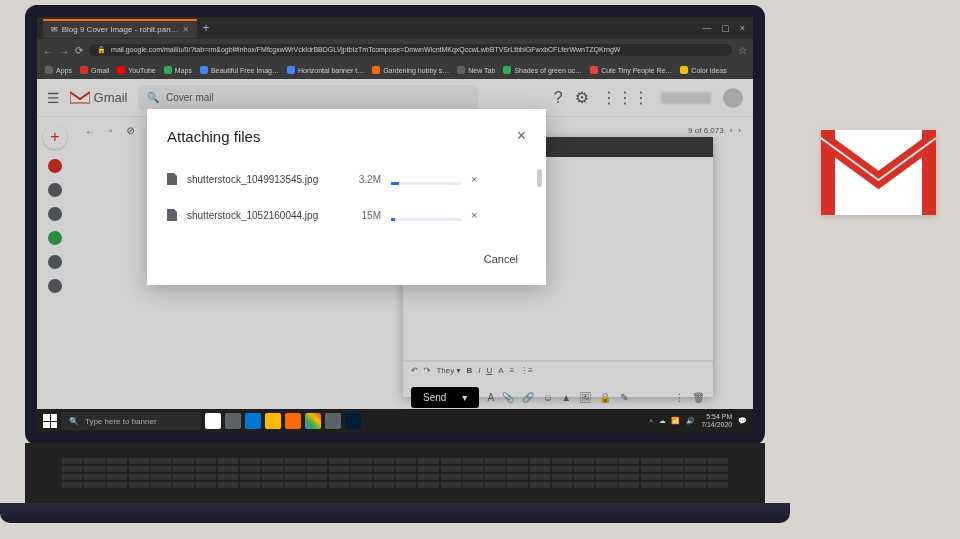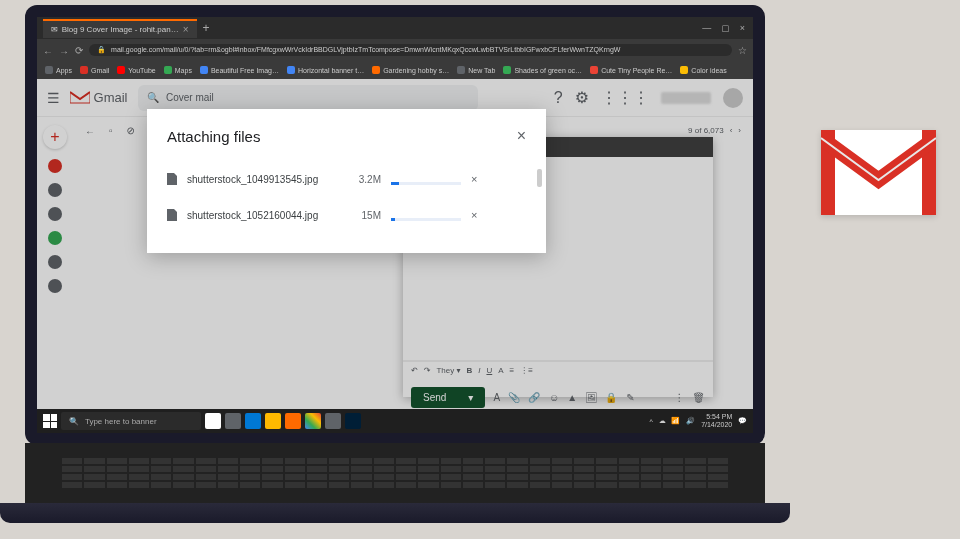--- a/index.html
+++ b/index.html
@@ -44,21 +44,21 @@
   
   .main-area { flex: 1; padding: 8px 12px; }
   .toolbar { display: flex; align-items: center; gap: 14px; color: #5f6368; font-size: 10px; }
   .toolbar .right { margin-left: auto; display: flex; align-items: center; gap: 6px; font-size: 8px; }
   
   .compose-window { position: absolute; right: 40px; bottom: 12px; width: 310px; height: 260px; background: #fff; box-shadow: 0 2px 10px rgba(0,0,0,.3); }
   .cw-hdr { background: #404040; height: 20px; }
   .cw-body { height: calc(100% - 56px); border-bottom: 1px solid #eee; }
   .cw-fmt { height: 18px; border-top: 1px solid #eee; display: flex; align-items: center; gap: 6px; padding: 0 8px; color: #5f6368; font-size: 8px; }
   .cw-send-row { height: 36px; display: flex; align-items: center; gap: 8px; padding: 0 8px; }
-  .send-btn { background: #14532d; color: #fff; font-size: 10px; padding: 5px 12px; border-radius: 3px; display:flex; align-items:center; gap:22px;}
+  .send-btn { background: #000000; color: #fff; font-size: 10px; padding: 5px 12px; border-radius: 3px; display:flex; align-items:center; gap:16px;}
   .cw-ico { color: #5f6368; font-size: 10px; }
   
   
   .dialog-overlay { position: absolute; left: 110px; top: 92px; width: 399px; background: #fff; box-shadow: 0 4px 20px rgba(0,0,0,.25); padding: 18px 20px 14px; z-index: 50; }
   .dlg-hdr { display: flex; align-items: center; }
   .dlg-title { font-size: 15px; color: #202124; }
   .dlg-close { margin-left: auto; color: #5f6368; font-size: 16px; cursor: pointer; }
   .dlg-msg { font-size: 10.5px; color: #5f6368; margin-top: 10px; }
   .dlg-msg a { color: #1a73e8; text-decoration: none; }
   .scroll-thumb { position: absolute; right: 4px; top: 60px; width: 5px; height: 18px; background: #ccc; border-radius: 2px; }
@@ -281,20 +281,23 @@
             <div class="file-row">
     <div class="file-ico"></div>
     <div class="file-name">shutterstock_1052160044.jpg</div>
     <div class="file-size">15M</div>
     <div class="progress">
                 <div class="progress-fill" style="width:5%"></div>
               </div>
     <div class="file-x">×</div>
             </div>
           </div>
+        <div class="dlg-actions">
+          <button class="cancel-btn">Cancel</button>
+        </div>
       </div>
 
       <div class="taskbar">
         <div class="win-start">
             <div></div>
             <div></div>
             <div></div>
             <div></div>
           </div>
         <div class="tb-search">

